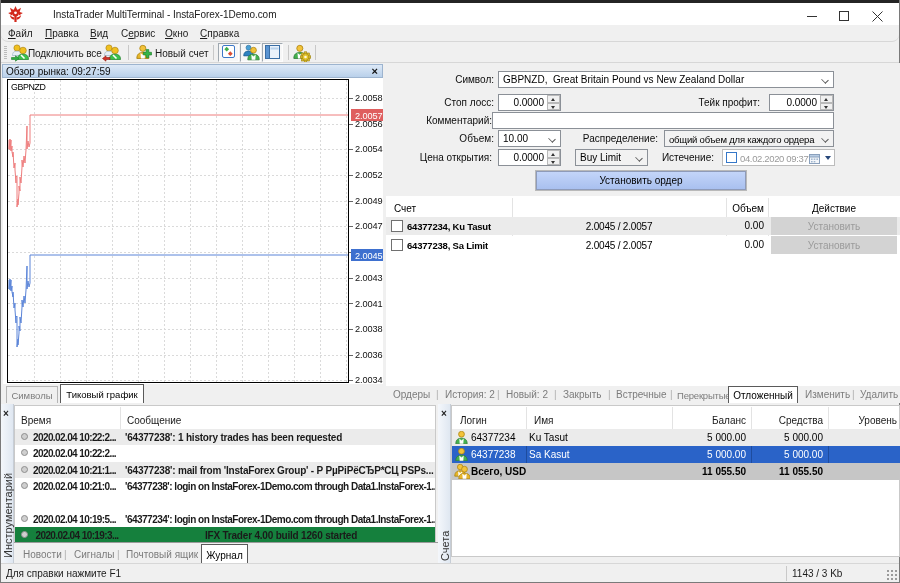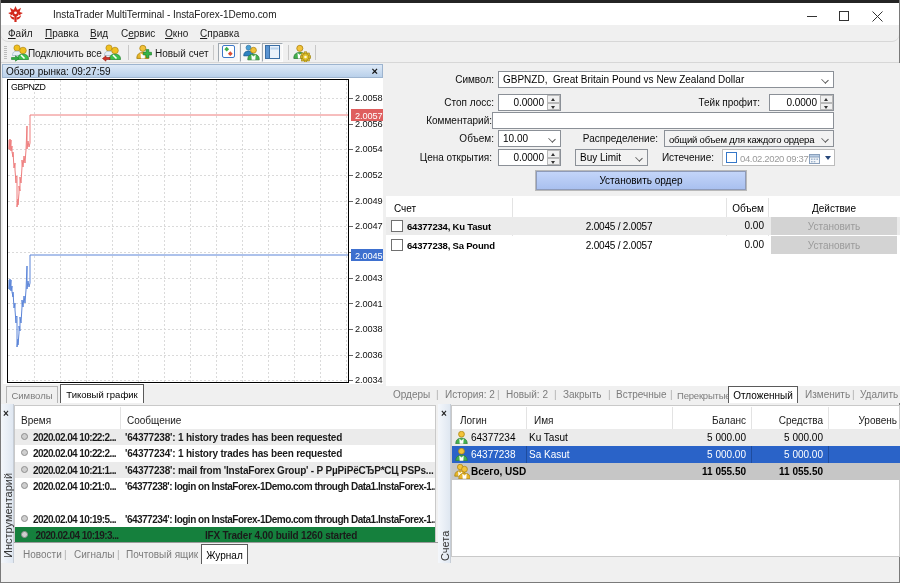--- a/index.html
+++ b/index.html
@@ -343,21 +343,21 @@
     <div class="abs" style="left:382px;top:140px;width:132px;text-align:center;color:#000;">Действие</div>
     <div class="abs" style="left:0px;top:154px;width:514px;height:18px;background:#ebebeb;">
       <span class="chk" style="left:5px;top:3px;"></span>
       <span class="abs" style="left:21px;top:4px;font-weight:bold;font-size:9.5px;letter-spacing:-0.2px;">64377234, Ku Tasut</span>
       <span class="abs" style="left:126px;top:4px;width:214px;text-align:center;letter-spacing:-0.2px;">2.0045 / 2.0057</span>
       <span class="abs" style="left:300px;top:3px;width:78px;text-align:right;">0.00</span>
       <span class="abs" style="left:385px;top:0px;width:126px;height:18px;background:#d3d3d3;text-align:center;padding-top:4px;color:#9b9b9b;">Установить</span>
     </div>
     <div class="abs" style="left:0px;top:173px;width:514px;height:18px;background:#fff;">
       <span class="chk" style="left:5px;top:3px;"></span>
-      <span class="abs" style="left:21px;top:4px;font-weight:bold;font-size:9.5px;letter-spacing:-0.2px;">64377238, Sa Pound</span>
+      <span class="abs" style="left:21px;top:4px;font-weight:bold;font-size:9.5px;letter-spacing:-0.2px;">64377238, Sa Limit</span>
       <span class="abs" style="left:126px;top:4px;width:214px;text-align:center;letter-spacing:-0.2px;">2.0045 / 2.0057</span>
       <span class="abs" style="left:300px;top:3px;width:78px;text-align:right;">0.00</span>
       <span class="abs" style="left:385px;top:0px;width:126px;height:18px;background:#d3d3d3;text-align:center;padding-top:4px;color:#9b9b9b;">Установить</span>
     </div>
 
     <div class="tabstrip" style="left:0;top:323px;width:514px;height:17px;">
       <div class="tab-inact" style="left:7px;top:3px;">Ордеры</div>
       <div class="abs" style="left:50px;top:3px;color:#b0b0b0;">|</div>
       <div class="tab-inact" style="left:59px;top:3px;">История: 2</div>
       <div class="abs" style="left:111px;top:3px;color:#b0b0b0;">|</div>
@@ -383,21 +383,20 @@
       <div class="abs" style="left:6px;top:9px;color:#1a1a1a;">Время</div>
       <div class="abs" style="left:112px;top:9px;color:#1a1a1a;">Сообщение</div>
       <div class="jrow" style="top:23px;background:#ebebeb;">
           <span class="jdot"></span>
           <span class="tm">2020.02.04 10:22:2...</span>
           <span class="ms">'64377238': 1 history trades has been requested</span>
         </div>
       <div class="jrow" style="top:39px;background:#fff;">
           <span class="jdot"></span>
           <span class="tm">2020.02.04 10:22:2...</span>
-          <span class="ms">'64377234': 1 history trades has been requested</span>
         </div>
       <div class="jrow" style="top:56px;background:#ebebeb;">
           <span class="jdot"></span>
           <span class="tm">2020.02.04 10:21:1...</span>
           <span class="ms">'64377238': mail from 'InstaForex Group' - Р РµРіРёСЂР*СЦ PSPs...</span>
         </div>
       <div class="jrow" style="top:72px;background:#fff;">
           <span class="jdot"></span>
           <span class="tm">2020.02.04 10:21:0...</span>
           <span class="ms" style="letter-spacing:-0.5px">'64377238': login on InstaForex-1Demo.com through Data1.InstaForex-1...</span>
@@ -461,13 +460,20 @@
         <svg class="abs" style="left:2px;top:1px" width="16" height="15" viewBox="0 0 16 15">
             <use href="#pyy" transform="translate(0,0) scale(0.95)"></use>
             <use href="#pyy" transform="translate(4,2) scale(1.0)"></use>
           </svg>
         <span class="abs" style="left:19px;top:3px;">Всего, USD</span>
         <span class="abs" style="left:220px;top:3px;width:74px;text-align:right;">11 055.50</span>
         <span class="abs" style="left:299px;top:3px;width:72px;text-align:right;">11 055.50</span>
       </div>
     </div>
   </div>
+  <div id="statusbar">
+    <div class="abs" style="left:5px;top:4px;color:#1b1b1b">Для справки нажмите F1</div>
+    <div class="abs" style="left:785px;top:2px;width:1px;height:15px;background:#c9c9c9"></div>
+    <div class="abs" style="left:791px;top:4px;color:#1b1b1b">1143 / 3 Kb</div>
+    <div class="abs" style="right:2px;bottom:2px;width:10px;height:10px;background:
+      radial-gradient(circle at 1px 1px,#9a9a9a 1px,transparent 1.2px);background-size:4px 4px;"></div>
+  </div>
 </div>
 
 </body></html>

